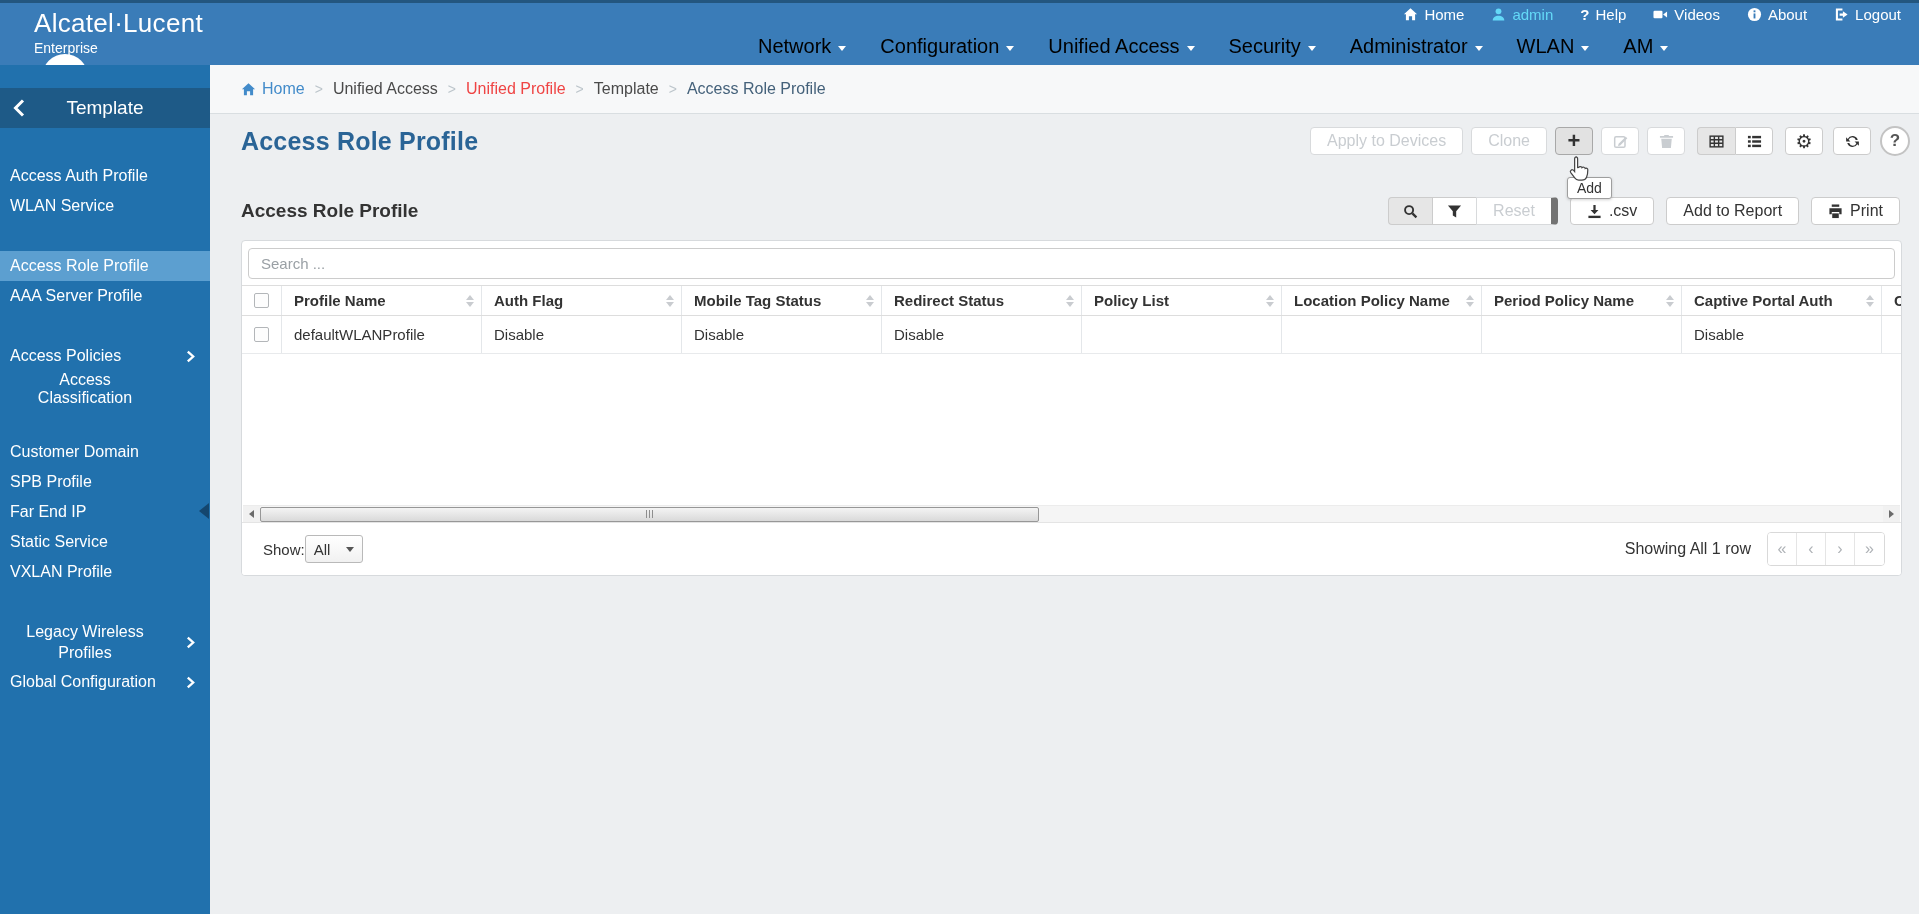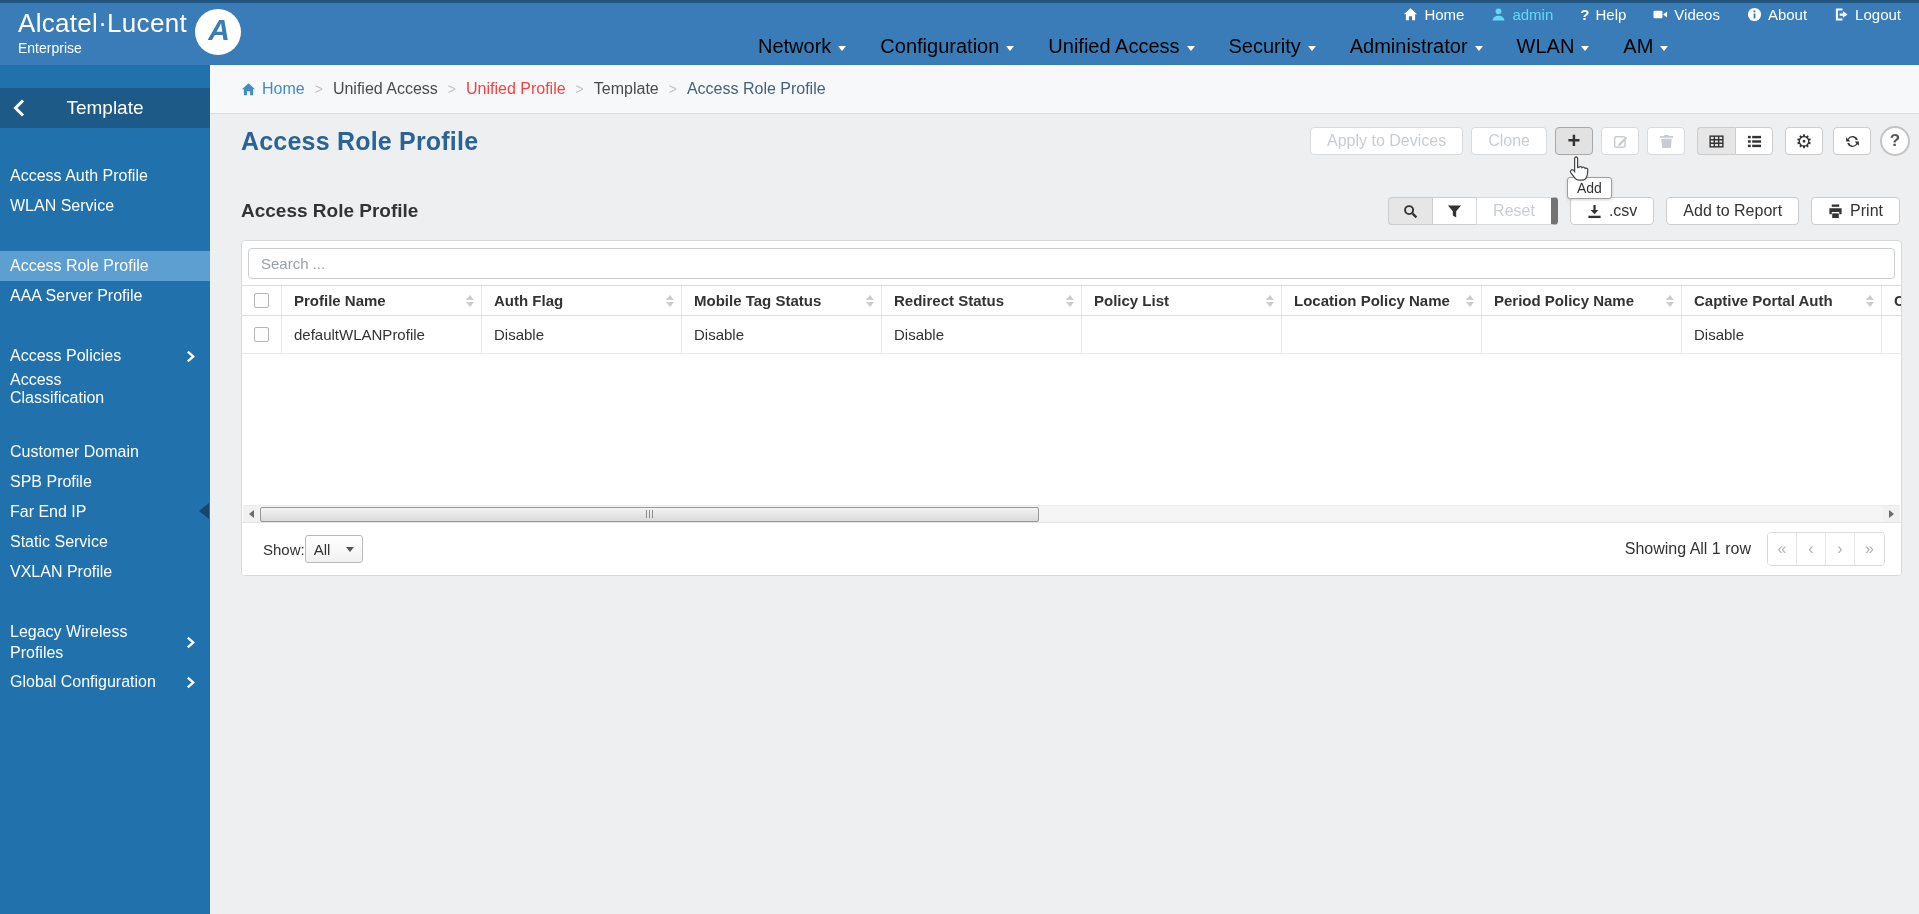--- a/index.html
+++ b/index.html
@@ -6,21 +6,21 @@
 html,body { width:1919px; height:914px; }
 body {
   font-family: "Liberation Sans", "DejaVu Sans", sans-serif;
   background:#edeff1; overflow:hidden; position:relative; color:#333;
 }
 svg { display:block; }
 
 
 .topline { position:absolute; top:0; left:0; width:100%; height:3px; background:#23567f; z-index:20; }
 .header { position:absolute; top:0; left:0; width:100%; height:65px; background:#3a7cb8; }
-.logo { position:absolute; left:18px; top:9px; display:flex; align-items:center; color:#fff; }
+.logo { position:absolute; left:34px; top:9px; display:flex; align-items:flex-start; color:#fff;flex-direction:column; }
 .logo-text { display:flex; flex-direction:column; }
 .logo-brand { font-size:26px; letter-spacing:.3px; line-height:28px; }
 .logo-sub { font-size:14px; margin-top:3px; }
 .logo-mark { width:46px; height:46px; border-radius:50%; background:#fff; margin-left:8px; margin-top:-2px;
   display:flex; align-items:center; justify-content:center; }
 .logo-mark span { color:#3a7cb8; font-size:30px; font-weight:bold; font-style:italic; transform:translate(1px,-2px); }
 
 .util { position:absolute; top:6px; right:18px; display:flex; gap:27px; align-items:center; color:#fff; font-size:15px; }
 .util-item { display:flex; align-items:center; gap:6px; cursor:pointer; }
 .util-item svg { width:15px; height:15px; fill:currentColor; }
@@ -30,21 +30,21 @@
 .nav { position:absolute; left:737px; bottom:7px; display:flex; gap:34px; color:#000000; font-size:20px;margin-left:21px; }
 .nav-item { display:flex; align-items:center; gap:7px; cursor:pointer; }
 .caret { width:0; height:0; border-left:4.5px solid transparent; border-right:4.5px solid transparent; border-top:5px solid #fff; margin-top:3px; }
 
 
 .sidebar { position:absolute; left:0; top:65px; width:210px; bottom:0; background:#2171ad; color:#fff; }
 .sb-head { margin-top:23px; height:40px; background:#1e5a87; display:flex; align-items:center; justify-content:center; font-size:19px; position:relative; }
 .sb-back { position:absolute; left:13px; top:11px; cursor:pointer; }
 .sb-list { margin-top:33px; }
 .sb-group { margin-bottom:30px; }
-.sb-item { min-height:30px; display:flex; align-items:center; justify-content:space-between; padding:0 15px 0 10px; font-size:16px; cursor:pointer; }
+.sb-item { min-height:30px; display:flex; align-items:center; justify-content:space-between; padding:0 15px 0 10px; font-size:16px; cursor:pointer;text-align:center; }
 .sb-item.selected { background:#5c9fd0; }
 .sb-item.two-line { padding-top:4px; padding-bottom:4px; line-height:21px; }
 .sb-item .lbl { max-width:150px; }
 .chev svg { width:9px; height:13px; stroke:#fff; fill:none; stroke-width:2.6; }
 .collapse-arrow { position:absolute; right:1px; top:438px; width:0; height:0;
   border-top:8px solid transparent; border-bottom:8px solid transparent; border-right:10px solid #14466e; }
 
 
 .content { position:absolute; left:210px; top:65px; right:0; bottom:0; }
 .bc-bar { height:49px; background:#f7f8f9; border-bottom:1px solid #d9dee1; display:flex; align-items:center; padding-left:31px; font-size:16px; gap:10px; }

